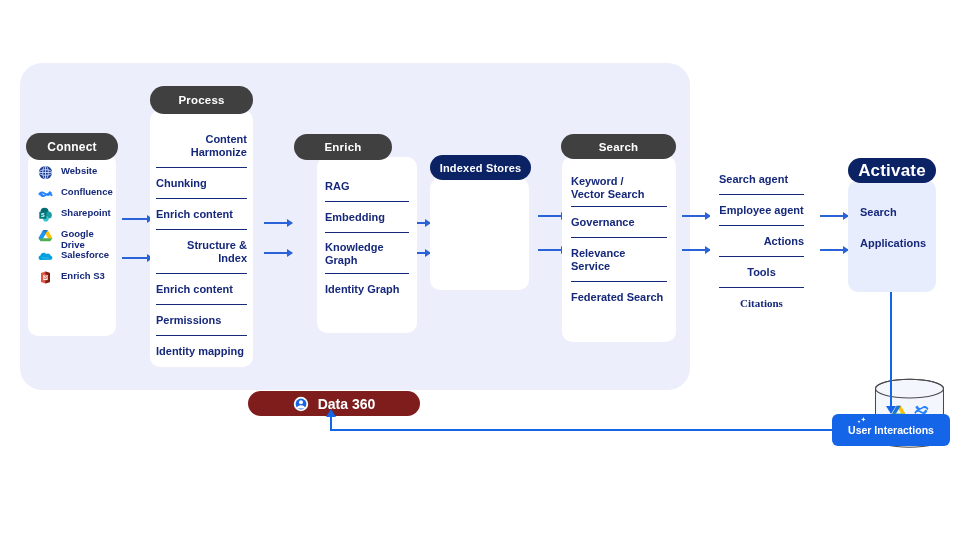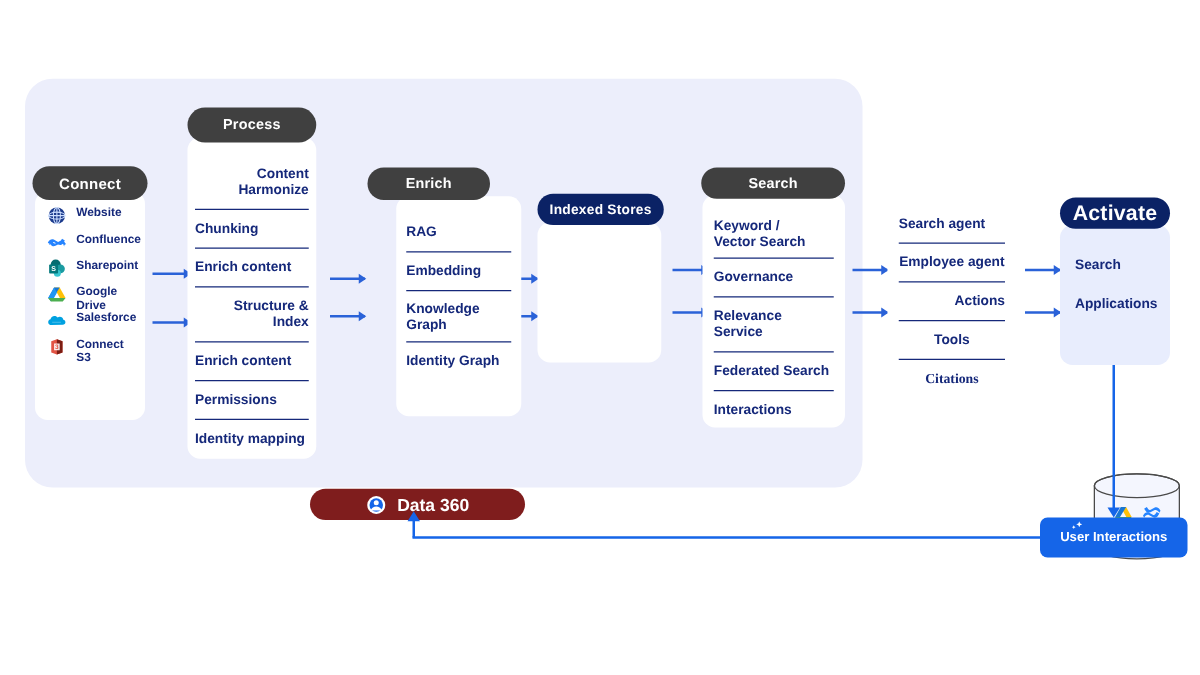--- a/index.html
+++ b/index.html
@@ -176,21 +176,21 @@
 
       <div class="srcrow">
         <span class="ic">
           <svg viewBox="0 0 16 16" width="15" height="15">
             <path d="M3.2 3.1l4.8-1.6 4.8 1.6v9.8L8 14.5l-4.8-1.6z" fill="#e25444"></path>
             <path d="M8 1.5l4.8 1.6v9.8L8 14.5z" fill="#7b1d13"></path>
             <path d="M5.6 5.2h4.8v5.6H5.6z" fill="#fff" opacity=".9"></path>
             <text x="6.3" y="9.6" font-family="Liberation Sans, sans-serif" font-size="5.5" fill="#e25444" font-weight="bold">3</text>
           </svg>
         </span>
-        <span>Connect S3</span>
+        <span>Enrich S3</span>
       </div>
 
     </div>
   </div>
   <div class="pill blue" style="left:26px;top:133px;width:92px;height:27px;font-size:12px;">
     <span>Connect</span>
   </div>
 
   <div class="col" style="left:150px;top:110px;width:103px;height:257px;">
     <div class="rows" style="top:14px;padding:0 6px;text-align:right;">
@@ -284,23 +284,20 @@
           <span style="display:block;max-width:78px;">Keyword / Vector Search</span>
         </div>
       <div class="row">
           <span>Governance</span>
         </div>
       <div class="row">
           <span>Relevance Service</span>
         </div>
       <div class="row">
           <span>Federated Search</span>
-        </div>
-      <div class="row">
-          <span>Interactions</span>
         </div>
     </div>
   </div>
   <div class="pill blue" style="left:561px;top:134px;width:115px;height:25px;font-size:11.5px;">
     <span>Search</span>
   </div>
 
   <div class="col" style="left:710px;top:152px;width:103px;height:183px;">
     <div class="rows" style="top:12px;padding:0 9px;">
       <div class="row" style="justify-content:flex-start;">

